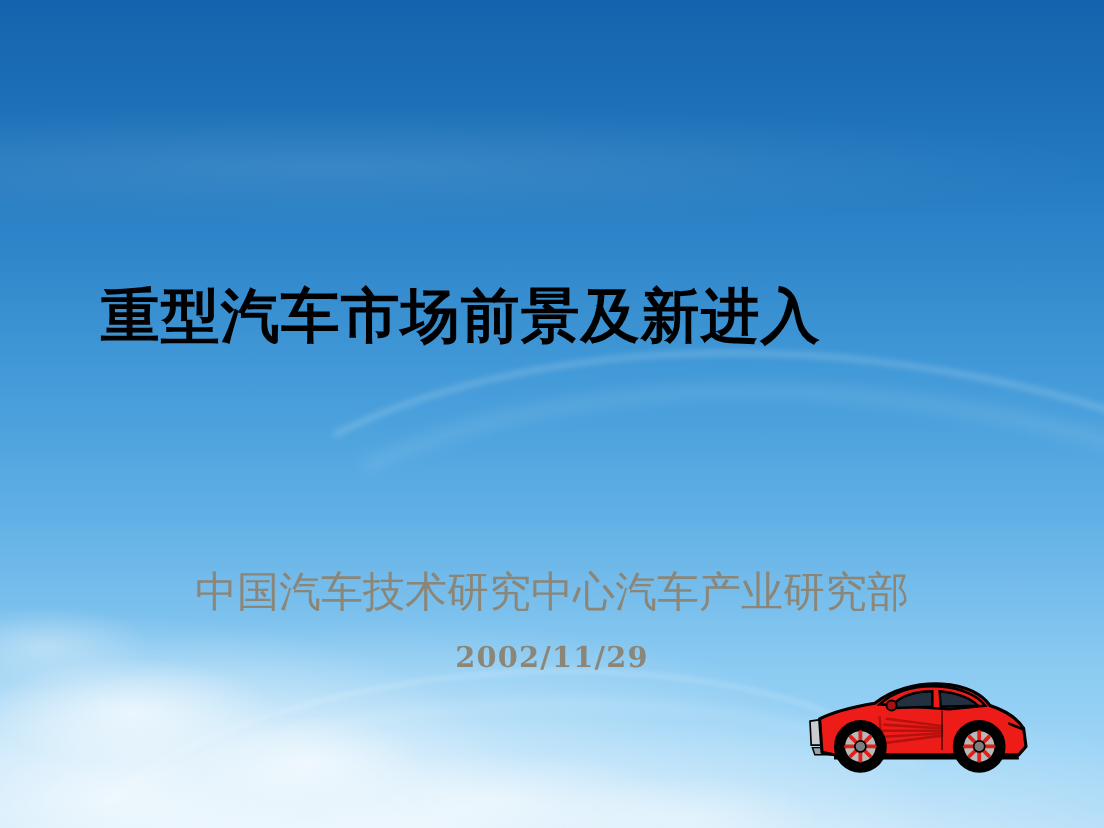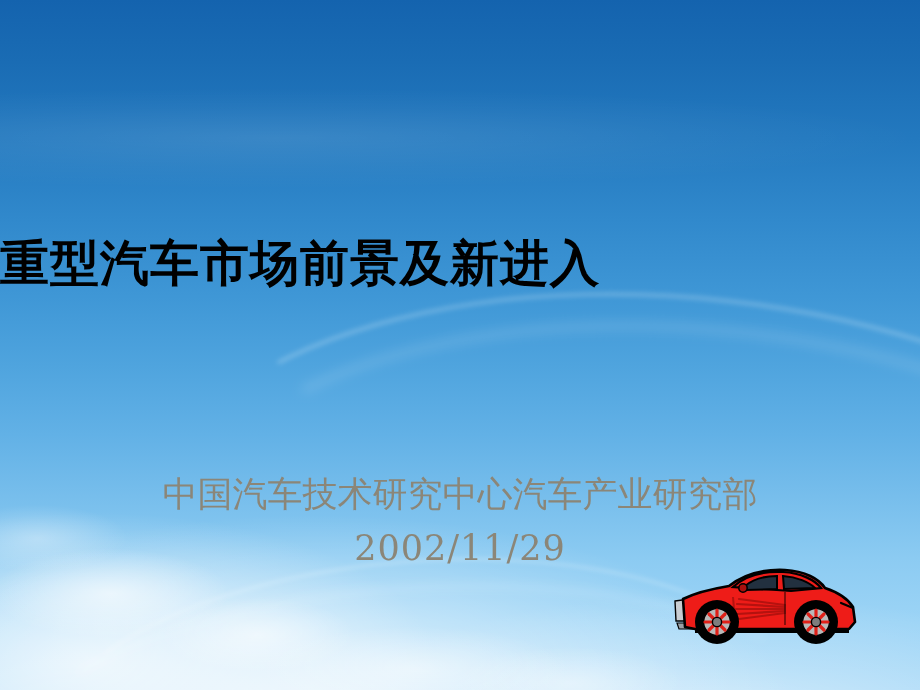--- a/index.html
+++ b/index.html
@@ -156,21 +156,21 @@
     transform: rotate(-3deg);
     filter: blur(5px);
   }
 
   
   .title-block {
     position: absolute;
     left: 0;
     top: 222px;
     width: 768px;
-    text-align: left;
+    text-align: center;
     z-index: 5;
   }
   .title-line {
     font-family: "DejaVu Serif", "Liberation Serif", serif;
     font-weight: bold;
     font-size: 49px;
     line-height: 82px;
     letter-spacing: 1px;
     color: #000000;
     white-space: nowrap;
@@ -187,22 +187,22 @@
   .subtitle-line {
     font-family: "DejaVu Serif", "Liberation Serif", serif;
     font-weight: normal;
     font-size: 35px;
     line-height: 57px;
     color: #8B8678;
     white-space: nowrap;
   }
   .date-line {
     font-family: "DejaVu Serif", "Liberation Serif", serif;
-    font-weight: normal;
-    font-size: 35px;
+    font-weight: bold;
+    font-size: 24px;
     line-height: 50px;
     color: #8B8678;
     letter-spacing: 1px;
   }
 
   
   .car-wrap {
     position: absolute;
     left: 673px;
     top: 559px;

